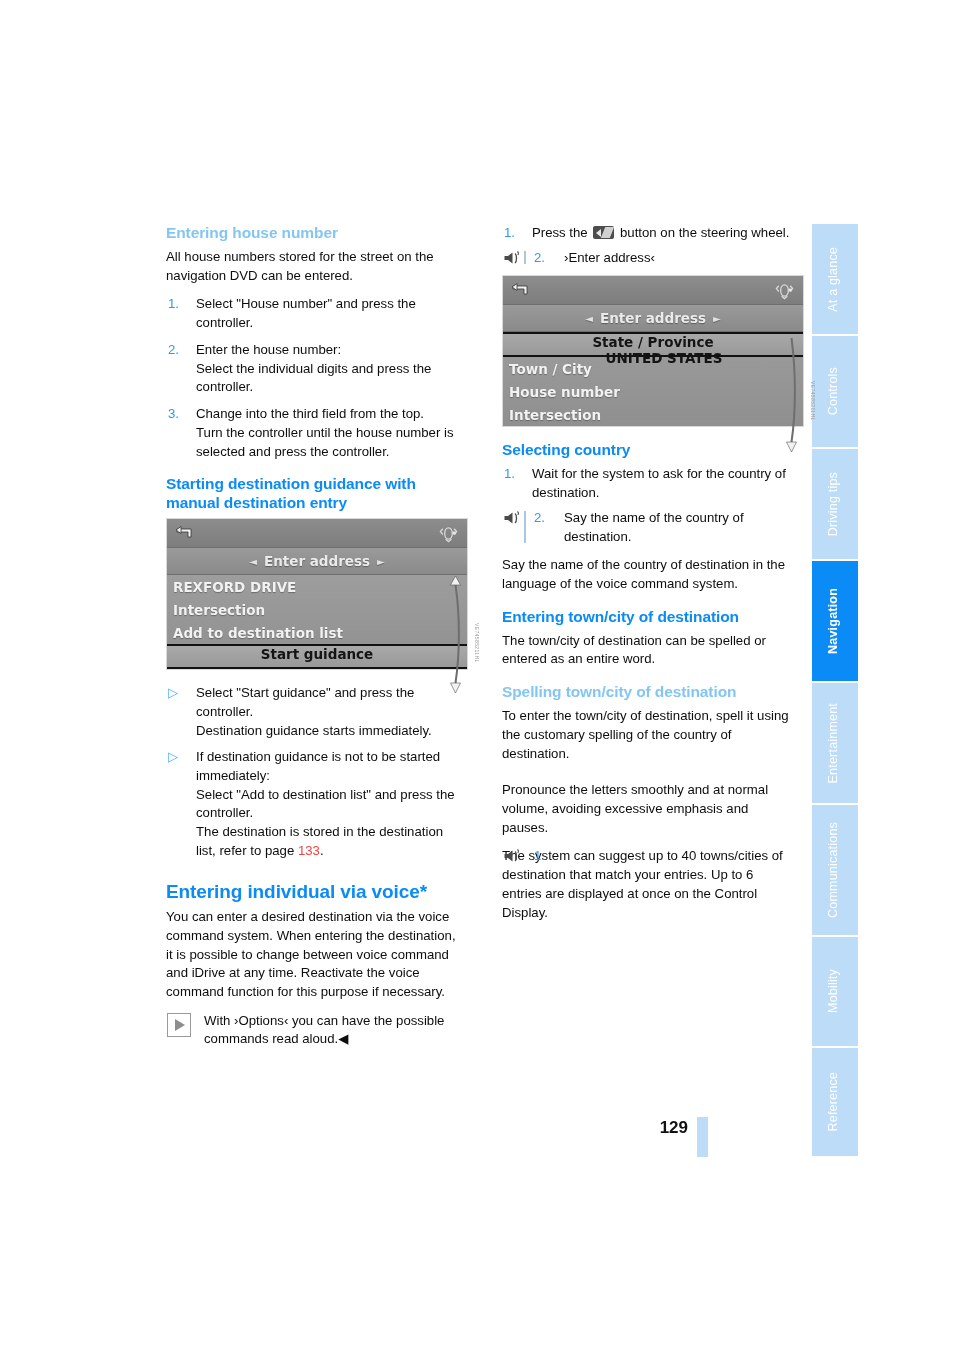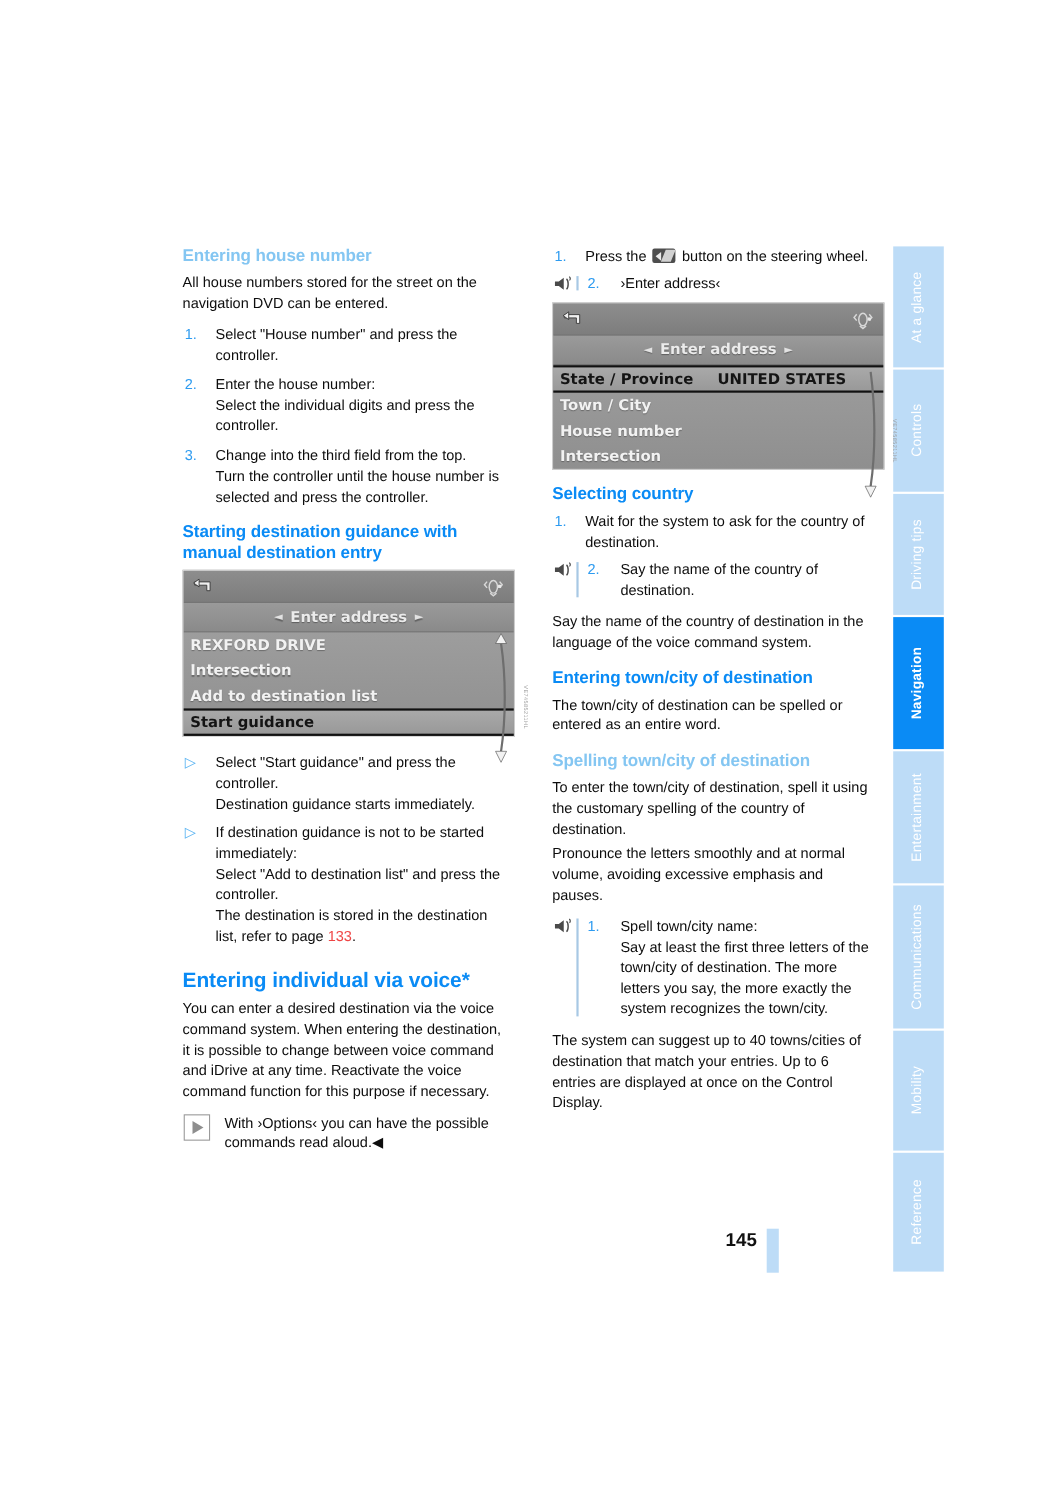--- a/index.html
+++ b/index.html
@@ -55,21 +55,21 @@
     margin: 0 0 5px 0;
   }
   h2.sec.light { color: #84C6F2; }
   h2.sec.big   { font-size: 19px; line-height: 1.18; }
 
   p.body {
     font-size: 13.2px;
     line-height: 1.42;
     margin: 0 0 10px 0;
   }
-  p.body.tight { margin-bottom: 4px; }
+  p.body.tight { margin-bottom: 18px; }
   .pgref { color: #ef4444; }
 
   
   ol.steps, ul.steps { list-style: none; margin: 0 0 10px 0; }
   ol.steps li, ul.steps li {
     position: relative;
     padding-left: 30px;
     font-size: 13.2px;
     line-height: 1.42;
     margin-bottom: 8px;
@@ -203,20 +203,21 @@
     text-shadow: 0 1px 1px rgba(0,0,0,.3);
     white-space: nowrap;
   }
   .idrive .row.sel {
     background: linear-gradient(#a9a9a9, #999999);
     border-top: 2px solid #111;
     border-bottom: 2px solid #111;
     color: #141414;
     text-shadow: none;
     height: 25px;
+    flex-direction: column;
   }
   .idrive .row .val { margin-left: 22px; }
   .idrive .scroll {
     position: absolute; right: 3px; top: 0; bottom: 0;
     width: 17px;
   }
   .figcode {
     position: absolute;
     right: -13px;
     bottom: 6px;
@@ -481,27 +482,25 @@
     <div class="voice-block">
       <div class="voice-rule"></div>
       <svg class="voice-icon" viewBox="0 0 19 17">
         <path d="M1.5 6 h3.5 L9.5 2.5 v11 L5 10 H1.5 z" fill="#4a4a4a"></path>
         <path d="M12 3.5 c2 1.5 2 8 0 9.5" fill="none" stroke="#4a4a4a" stroke-width="1.3"></path>
         <path d="M14.5 1.5 c1.2 1 1.2 2.6 0.2 3.4" fill="none" stroke="#4a4a4a" stroke-width="1.1"></path>
       </svg>
       <ol class="voice-list">
         <li>
           <span class="num">1.</span>
-          <span class="txt" style="white-space:pre-line">Spell town/city name:
-Say at least the first three letters of the town/city of destination. The more letters you say, the more exactly the system recognizes the town/city.</span>
         </li>
       </ol>
     </div>
 
     <p class="body">The system can suggest up to 40 towns/cities of destination that match your entries. Up to 6 entries are displayed at once on the Control Display.</p>
 
   </div>
 
-  <div id="pagenum">145</div>
+  <div id="pagenum">129</div>
   <div id="pagemark"></div>
   <div id="watermark">carmanualsonline.info</div>
 
 </div>
 
 </body></html>

